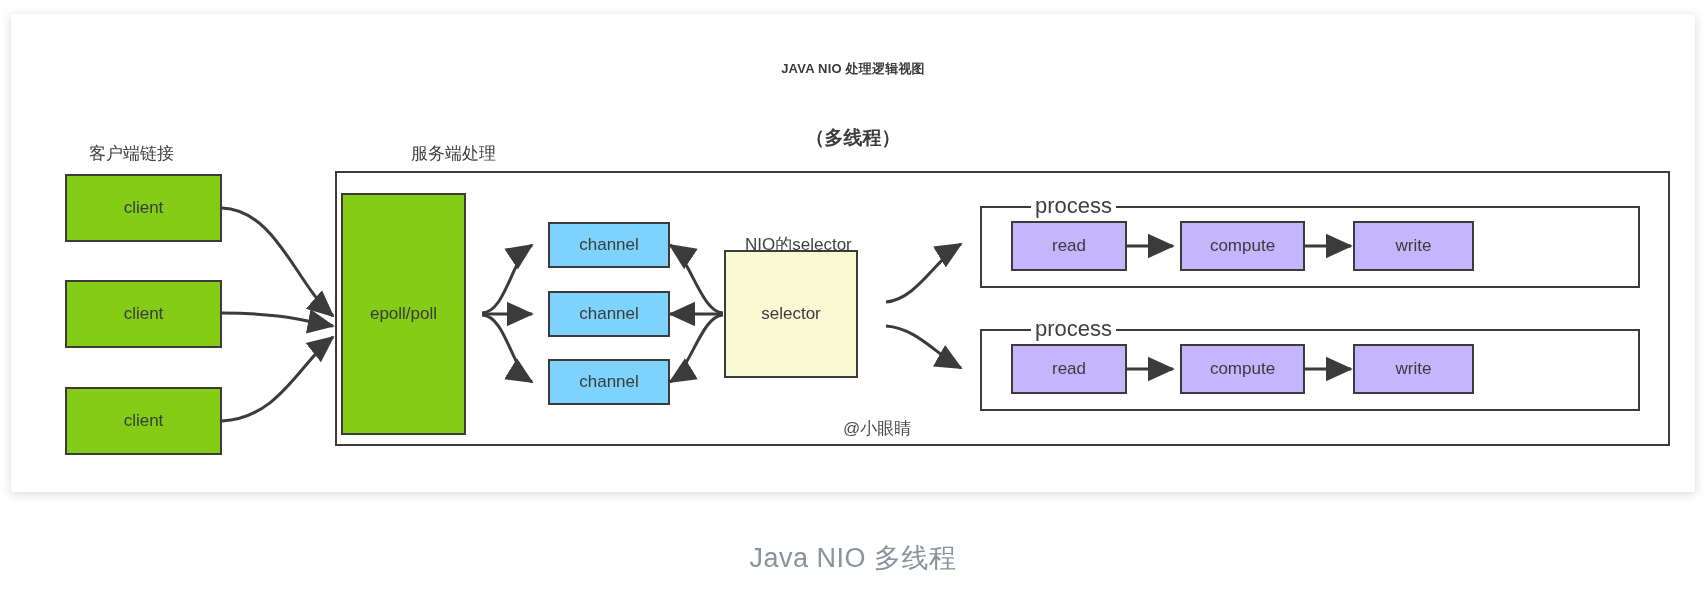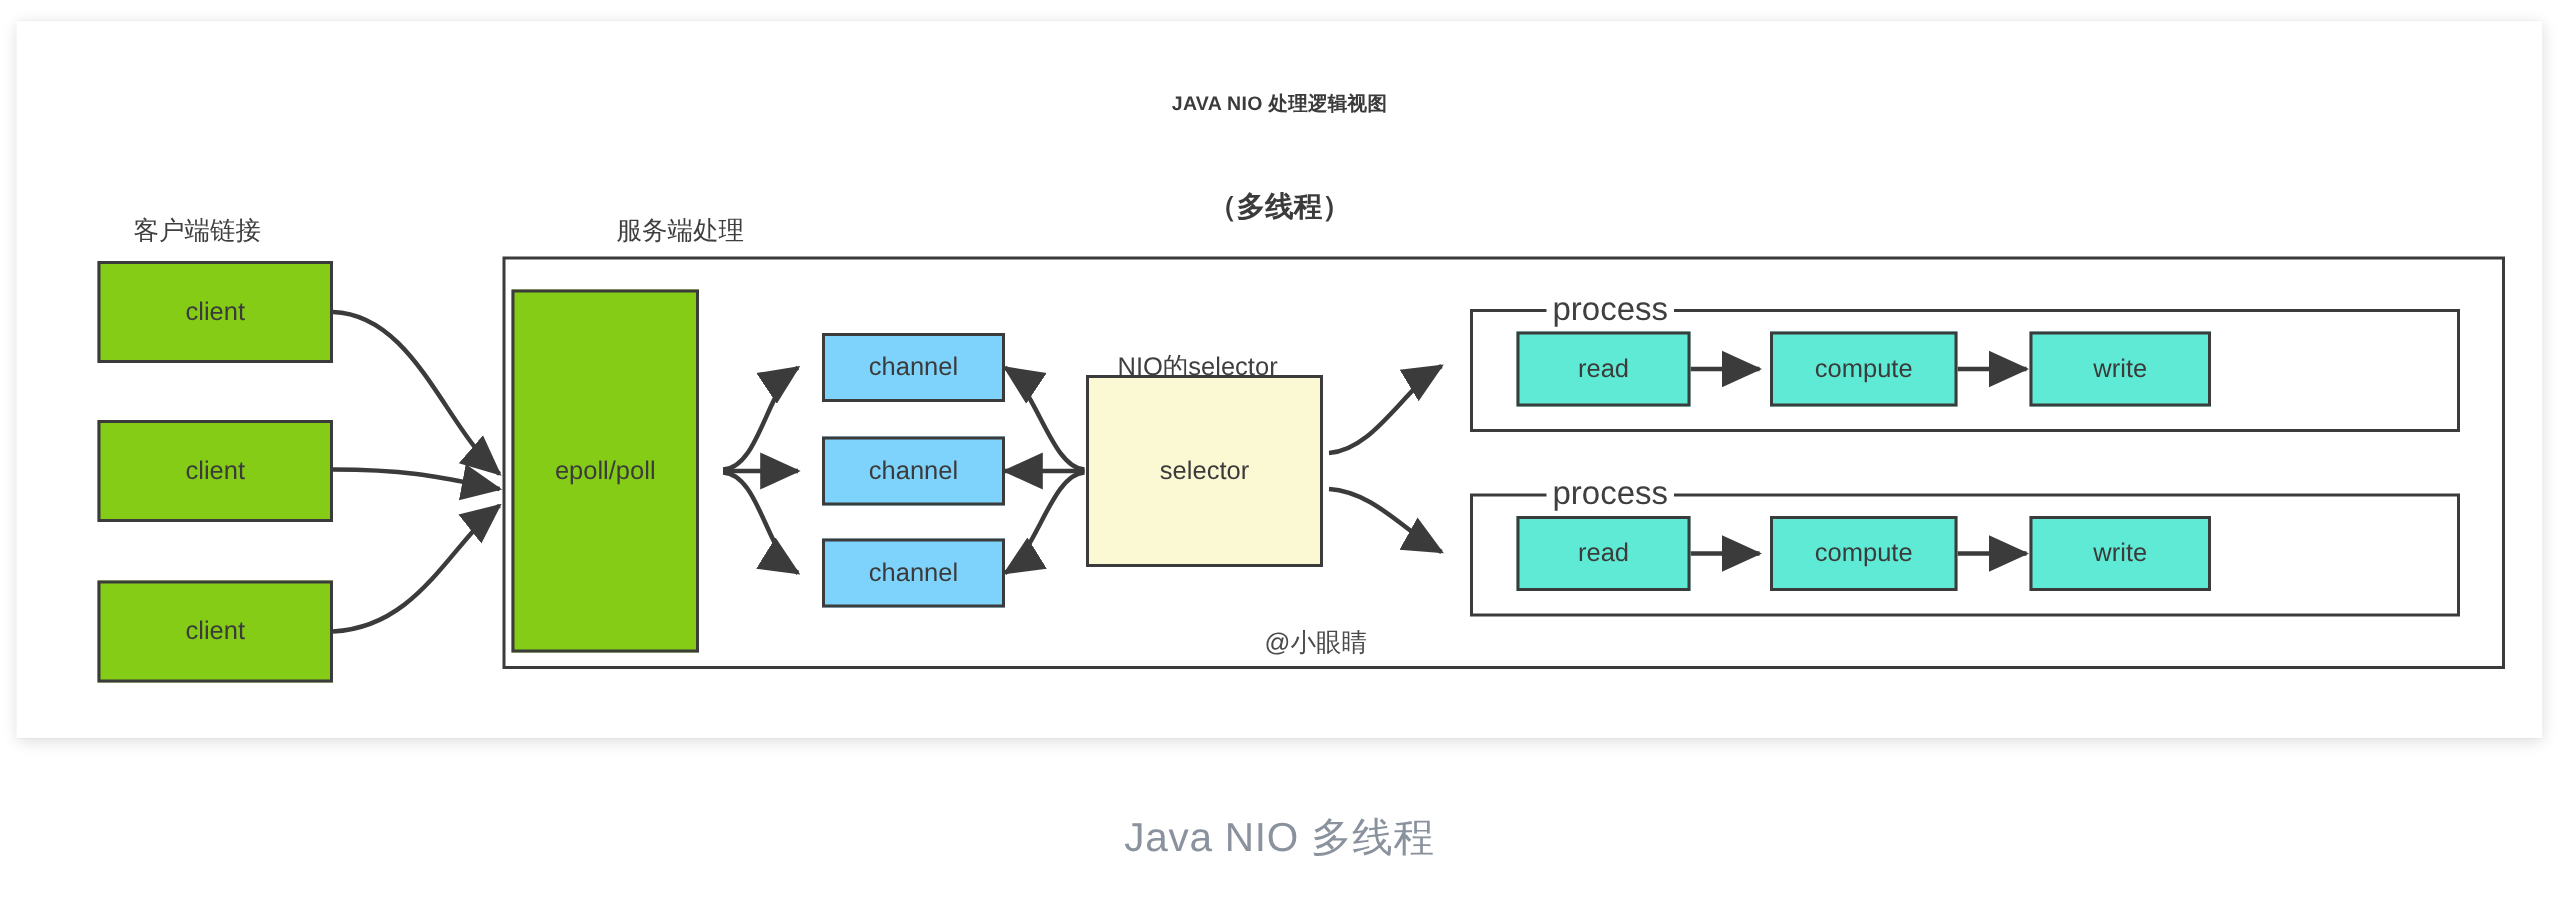--- a/index.html
+++ b/index.html
@@ -57,21 +57,21 @@
     position:absolute;
     box-sizing:border-box;
     border:2.5px solid #3b3b3b;
     display:flex;align-items:center;justify-content:center;
     font-size:17px;color:#3b3b3b;
     background:#84cc16;
     white-space:nowrap;
   }
   .node.green{background:#7dd3fc;border-width:2.5px;}
   .node.yellow{background:#fbf8d4;}
-  .node.blue{background:#5eead4;}
+  .node.blue{background:#c4b5fd;}
 
   
   .container{
     position:absolute;
     box-sizing:border-box;
     border:2.5px solid #3b3b3b;
     background:transparent;
   }
   .container.thin{border-width:2px;}
 
@@ -150,21 +150,21 @@
       <div class="node green" style="left:537px;top:208px;width:122px;height:46px;">
         <span>channel</span>
       </div>
       <div class="node green" style="left:537px;top:277px;width:122px;height:46px;">
         <span>channel</span>
       </div>
       <div class="node green" style="left:537px;top:345px;width:122px;height:46px;">
         <span>channel</span>
       </div>
 
-      <div class="node yellow" style="left:713px;top:236px;width:158px;height:128px;align-items:center;">
+      <div class="node yellow" style="left:713px;top:236px;width:134px;height:128px;align-items:center;">
         <span>selector</span>
       </div>
 
       <div class="container thin" style="left:969px;top:192px;width:660px;height:82px;"></div>
       <div class="inline-label" style="left:1020px;top:184px;">process</div>
 
       <div class="node blue" style="left:1000px;top:207px;width:116px;height:50px;">
         <span>read</span>
       </div>
       <div class="node blue" style="left:1169px;top:207px;width:125px;height:50px;">

